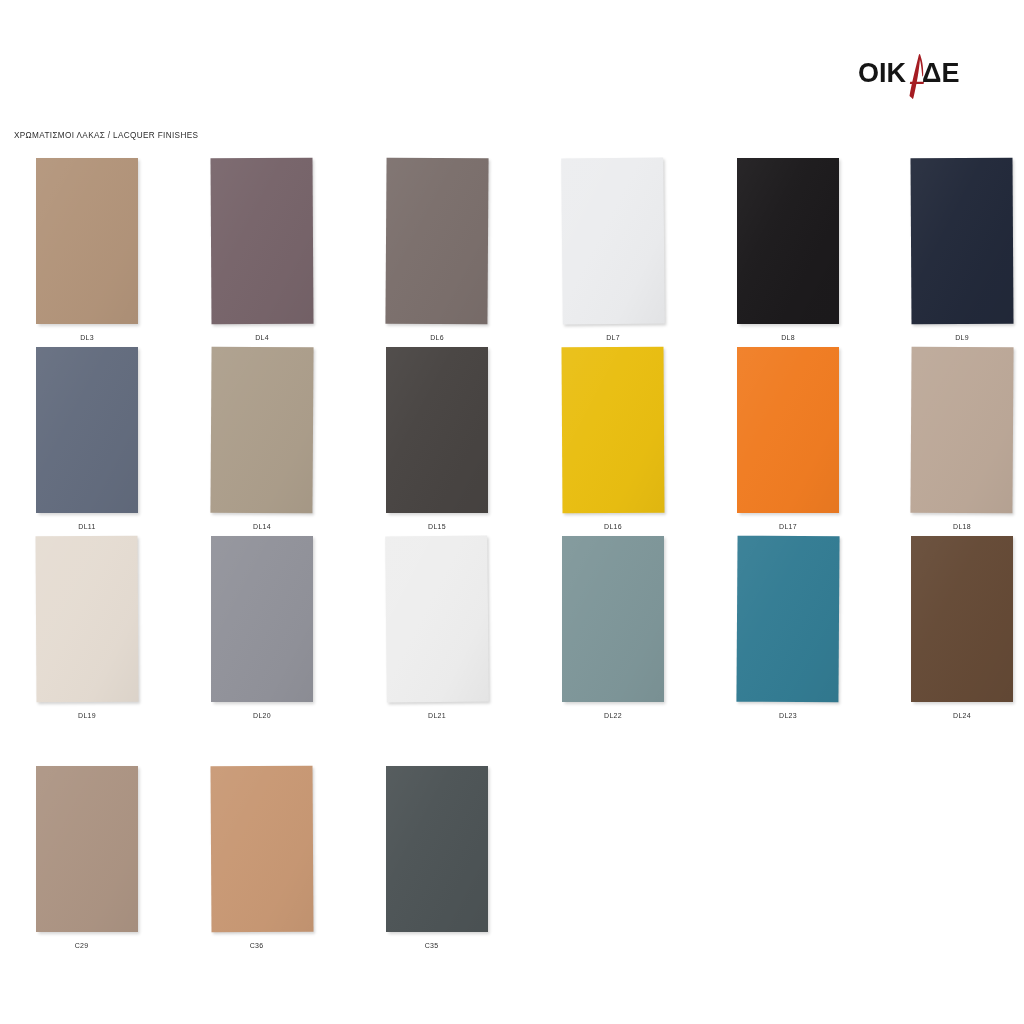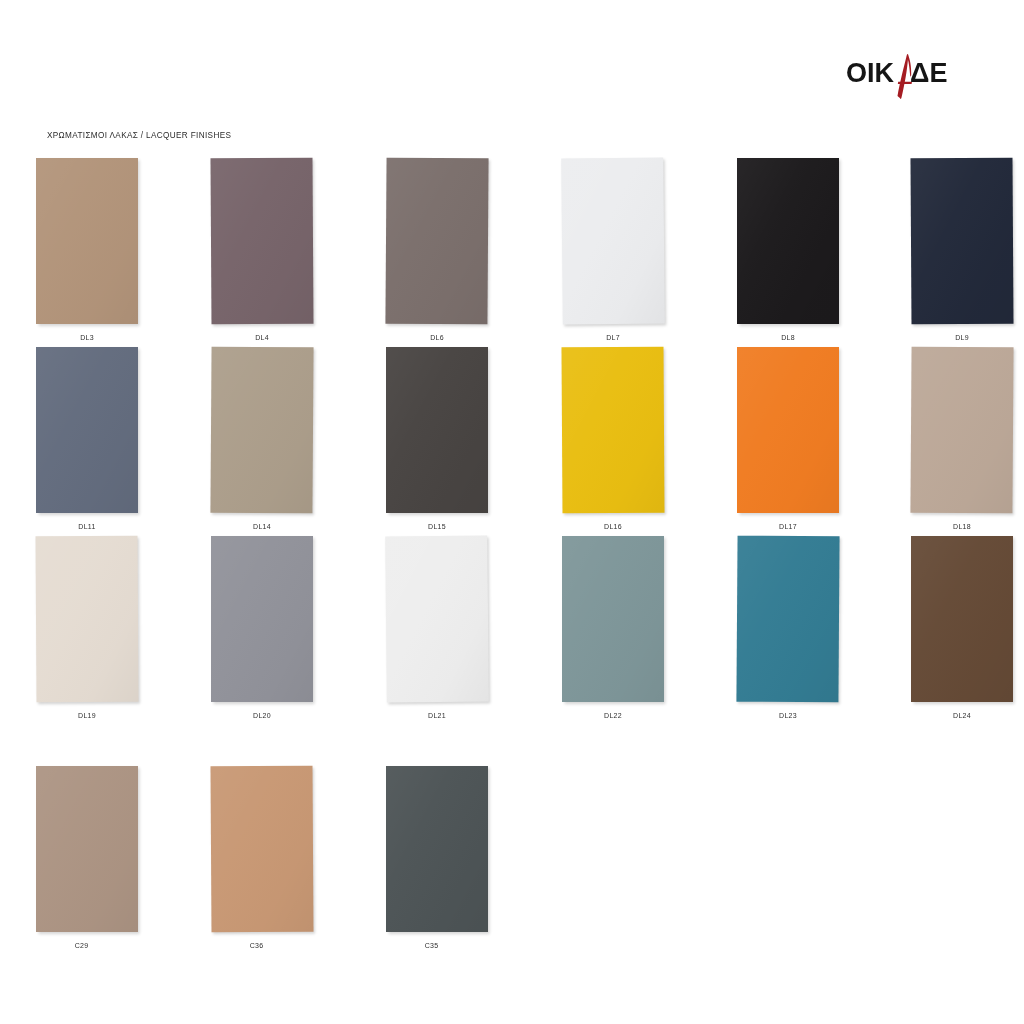--- a/index.html
+++ b/index.html
@@ -12,37 +12,36 @@
     background: #ffffff;
     font-family: "Liberation Sans", sans-serif;
     overflow: hidden;
     position: relative;
   }
 
   
   .logo {
     position: absolute;
     top: 50px;
-    right: 58px;
+    right: 46px;
     width: 120px;
     height: 52px;
   }
   .logo svg { display: block; }
 
   
   .section-title {
     position: absolute;
     left: 14px;
     top: 131px;
     font-size: 8.2px;
     letter-spacing: 0.35px;
     color: #2b2b2b;
     font-family: "Liberation Sans", sans-serif;
     white-space: nowrap;
-    margin-left: 33px;
   }
 
   
   .grid {
     position: absolute;
     left: 0;
     top: 158px;
     width: 1024px;
   }
   .row {

